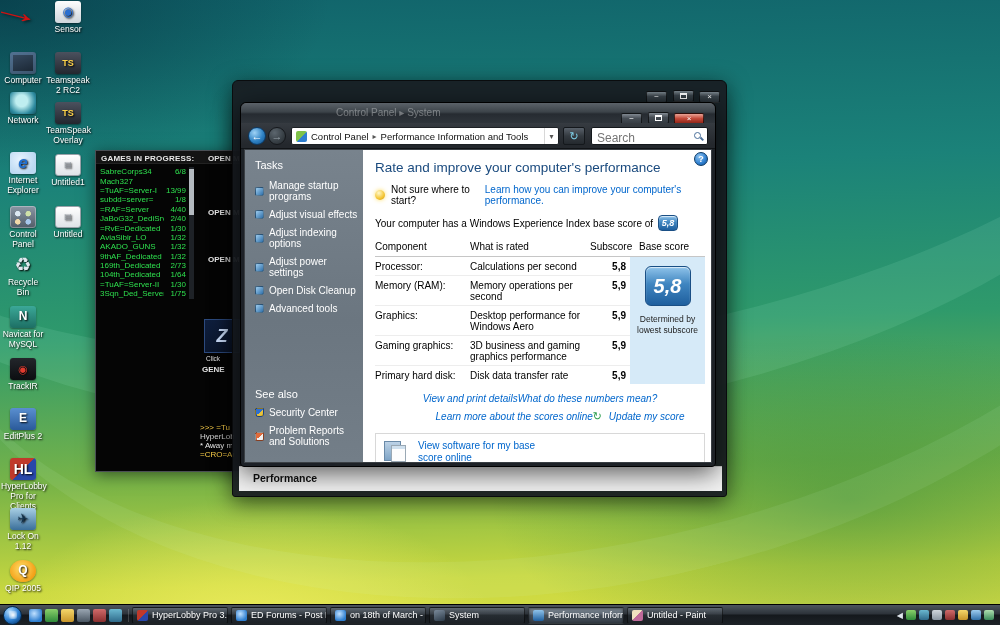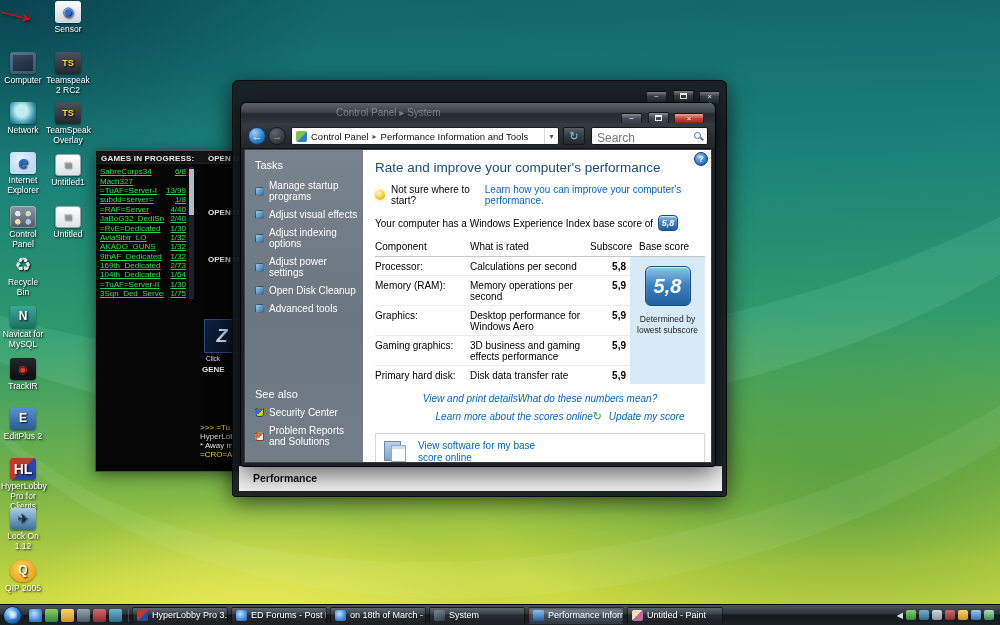--- a/index.html
+++ b/index.html
@@ -45,21 +45,21 @@
   .ig-qip      { background:radial-gradient(circle at 45% 40%, #ffe06a, #f39c12 75%, #c87c0a); border-radius:50%; }
 
   
   #hl { position:absolute; left:95px; top:150px; width:240px; height:322px; background:#050505;
     border:1px solid #4a4f55; z-index:2; font-size:8px; color:#29d44b; box-shadow:0 3px 14px rgba(0,0,0,.5); }
   #hl .hl-head { position:absolute; left:0; top:0; right:0; height:13px; background:#141414;
     border-bottom:1px solid #222; }
   #hl .hl-title { position:absolute; left:5px; top:3px; color:#e8e8e8; font-weight:bold; font-size:8px; letter-spacing:.2px; }
   .hl-open { position:absolute; color:#e8e8e8; font-weight:bold; font-size:8px; white-space:nowrap; }
   #hl .hl-list { position:absolute; left:4px; top:16px; width:86px; }
-  .hl-row { display:flex; height:9.4px; align-items:center;text-decoration:underline; }
+  .hl-row { display:flex; height:9.4px; align-items:center; }
   .hl-name { flex:1; white-space:nowrap; overflow:hidden; color:#2ee04e; }
   .hl-count { width:22px; text-align:right; color:#2ee04e; }
   #hl .hl-scroll { position:absolute; left:93px; top:16px; width:5px; height:132px; background:#1e2227; }
   #hl .hl-thumb { position:absolute; left:0; top:2px; width:5px; height:46px; background:#b4bac0; }
   #hl .hl-banner { position:absolute; left:108px; top:168px; width:36px; height:34px;
     background:linear-gradient(160deg,#10203f,#0a1428); border:1px solid #2c4a7e; color:#cfe2ff;
     font-size:18px; font-weight:bold; font-style:italic; display:flex; align-items:center; justify-content:center; }
   #hl .hl-banner-cap { position:absolute; left:110px; top:204px; color:#e0e0e0; font-size:6.5px; }
   #hl .hl-general { position:absolute; left:106px; top:214px; color:#e8e8e8; font-weight:bold; }
   #hl .hl-chat { position:absolute; left:104px; top:272px; width:34px; overflow:hidden; line-height:9px; white-space:nowrap; }
@@ -204,21 +204,21 @@
 
 <div id="desktop">
   <div class="aurora a1"></div>
   <div class="aurora a2"></div>
   <div class="red-swoosh">→</div>
 
   <div class="dicon" style="left:1px;top:52px;">
     <div class="ig ig-computer"></div>
     <div>Computer</div>
   </div>
-  <div class="dicon" style="left:1px;top:102px;">
+  <div class="dicon" style="left:1px;top:92px;">
     <div class="ig ig-network"></div>
     <div>Network</div>
   </div>
   <div class="dicon" style="left:1px;top:152px;">
     <div class="ig ig-ie">e</div>
     <div>Internet Explorer</div>
   </div>
   <div class="dicon" style="left:1px;top:206px;">
     <div class="ig ig-cpanel"></div>
     <div>Control Panel</div>
@@ -477,21 +477,21 @@
               <span>Memory operations per second</span>
               <span class="sub">5,9</span>
             </div>
             <div class="wei-row">
               <span>Graphics:</span>
               <span>Desktop performance for Windows Aero</span>
               <span class="sub">5,9</span>
             </div>
             <div class="wei-row">
               <span>Gaming graphics:</span>
-              <span>3D business and gaming effects performance</span>
+              <span>3D business and gaming graphics performance</span>
               <span class="sub">5,9</span>
             </div>
             <div class="wei-row">
               <span>Primary hard disk:</span>
               <span>Disk data transfer rate</span>
               <span class="sub">5,9</span>
             </div>
           </div>
           <div class="wei-base">
             <span class="score-badge badge-lg">5,8</span>

